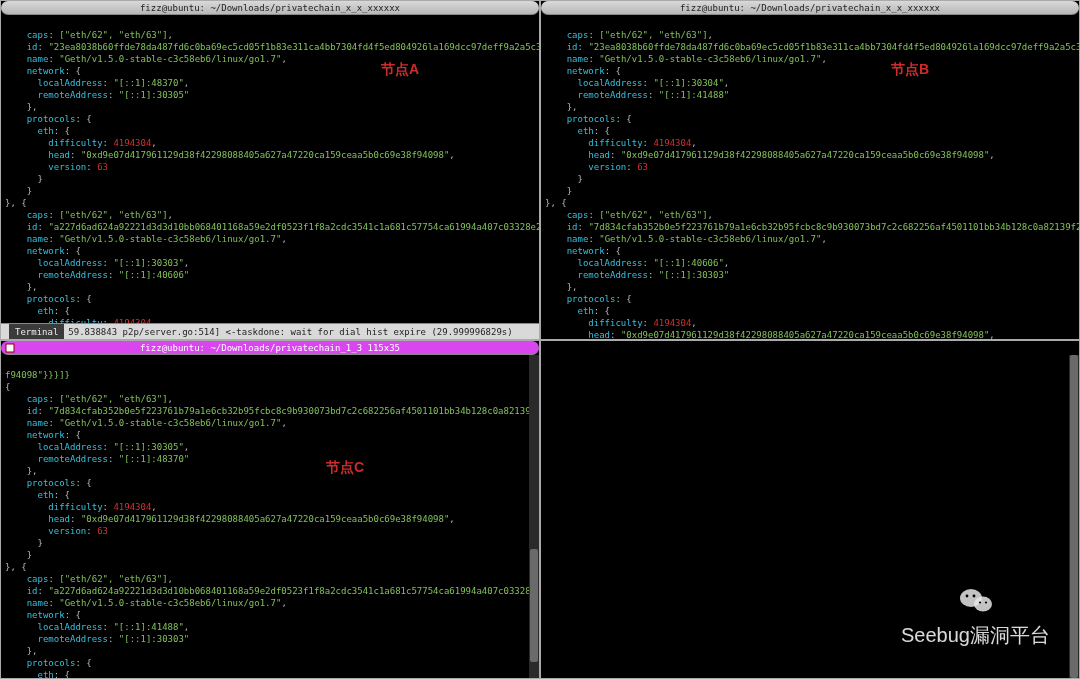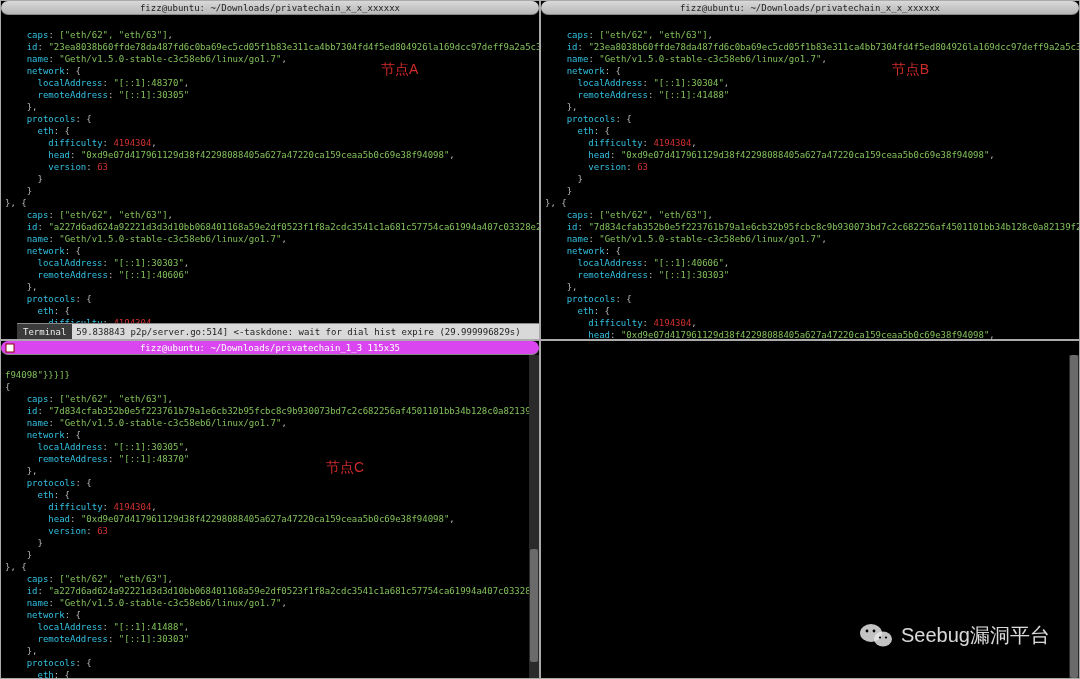--- a/index.html
+++ b/index.html
@@ -55,32 +55,33 @@
   }
   .k { color: #32c0e0; }      
   .s { color: #81c05a; }      
   .d { color: #d03030; text-align: center; }      
   .p { color: #b9b9b9; }
   .nodelabel {
     position: absolute;
     color: #d02b2b;
     font-family: "Microsoft YaHei","PingFang SC",sans-serif;
     font-size: 14px;
-    font-weight: 400;
+    font-weight: 700;
   }
   .termtab {
     position: absolute;
-    left: 16px;
+    left: 0;
     right: 0;
     height: 16px;
     background: #d9d9d9;
     color: #222;
     font-size: 9px;
     line-height: 16px;
     border-top: 1px solid #888;
+    padding-left: 8px;
   }
   .termtab .chip {
     display: inline-block;
     background: #3b3b3b;
     color: #eee;
     padding: 0 6px;
     height: 100%;
     margin-right: 4px;
   }
   .prompt {
@@ -95,20 +96,21 @@
   .watermark {
     position: absolute;
     right: 30px;
     bottom: 30px;
     color: rgba(255,255,255,0.85);
     font-family: "Microsoft YaHei","PingFang SC",sans-serif;
     font-size: 20px;
     display: flex;
     align-items: center;
     gap: 8px;
+    flex-direction: column;
   }
   .watermark svg { opacity: 0.9; }
   .scrollbar {
     position:absolute;
     right:0; top:14px; bottom:0;
     width:10px;
     background:#2a2a2a;
   }
   .scrollbar .thumb {
     position:absolute;

